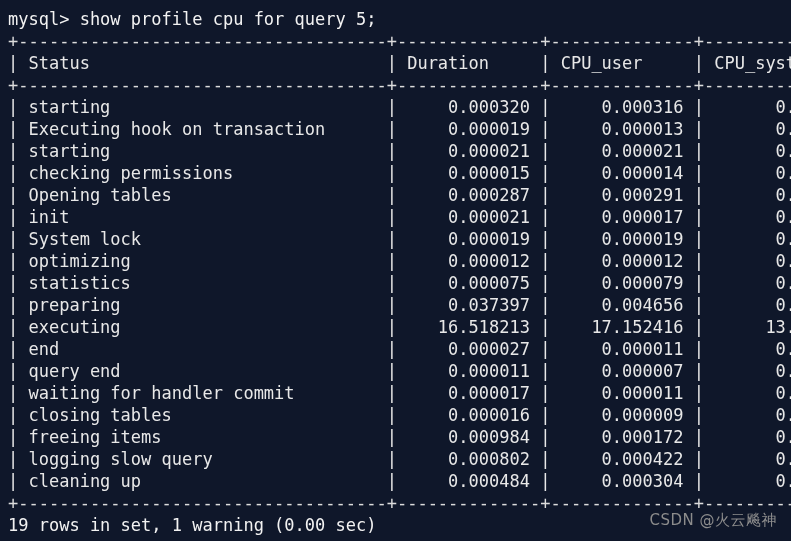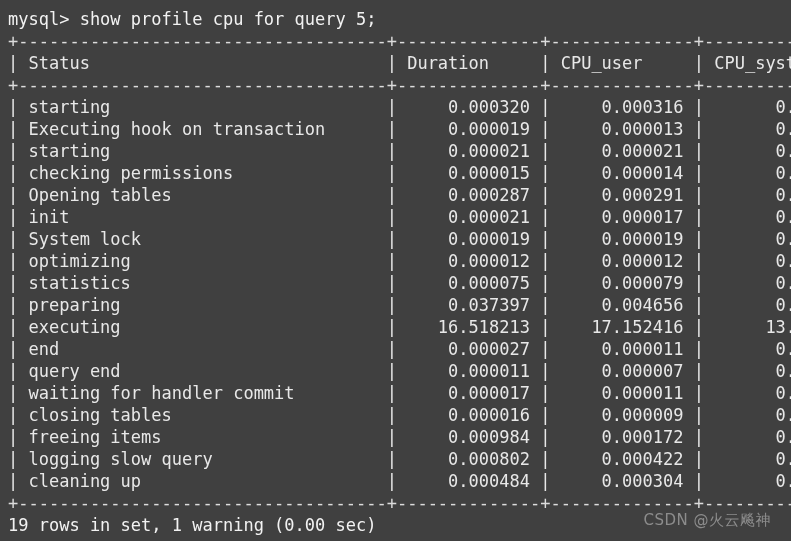--- a/index.html
+++ b/index.html
@@ -10,21 +10,21 @@
   body {
     width: 791px;
     height: 541px;
     overflow: hidden;
     font-family: "DejaVu Sans Mono", "Liberation Mono", monospace;
   }
   #terminal {
     position: relative;
     width: 791px;
     height: 541px;
-    background: #404040;
+    background: #0f172a;
     color: #e6e6e6;
     font-family: "DejaVu Sans Mono", "Liberation Mono", monospace;
     font-size: 17px;
     line-height: 22px;
     letter-spacing: 0px;
     padding: 8px 0 0 8px;
     box-sizing: border-box;
   }
   .term-line {
     white-space: pre;
@@ -38,21 +38,21 @@
     color: #dcdcdc;
   }
   .prompt-line {
     color: #f2f2f2;
   }
   .footer-line {
     color: #f2f2f2;
   }
   #watermark {
     position: absolute;
-    right: 20px;
+    right: 14px;
     bottom: 10px;
     font-family: "DejaVu Sans", "Liberation Sans", sans-serif;
     font-size: 15px;
     color: #8c8c8c;
     letter-spacing: 0.5px;
     white-space: nowrap;
     pointer-events: none;
   }
 </style>
 </head>

